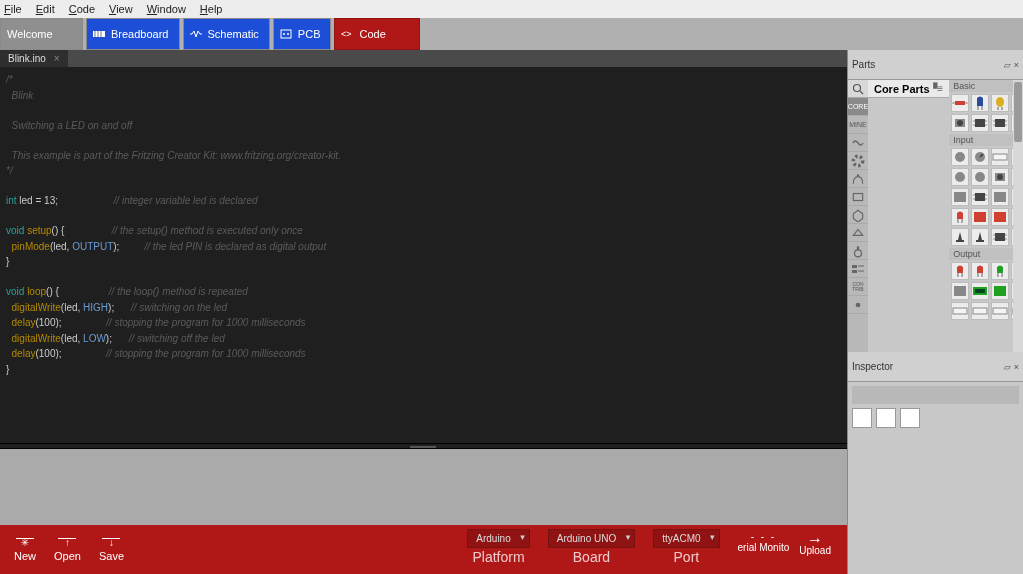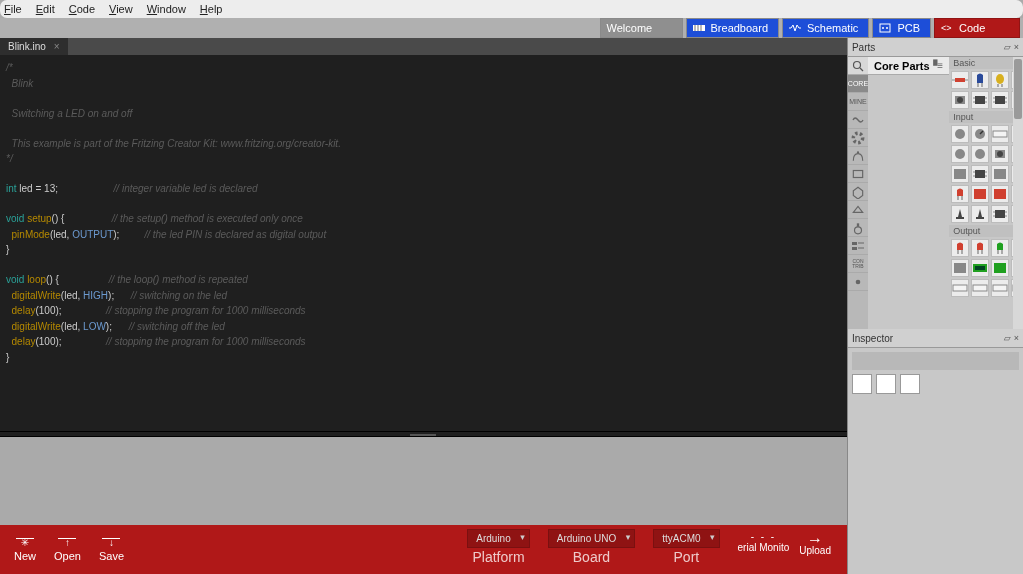--- a/index.html
+++ b/index.html
@@ -1,25 +1,25 @@
 <!DOCTYPE html>
 <html><head>
 <meta charset="utf-8">
 <style>
 * { margin: 0; padding: 0; box-sizing: border-box; font-family: "Segoe UI", Arial, sans-serif; }
 html, body { width: 1023px; height: 574px; overflow: hidden; background: #aaaaaa; }
 .app { display: flex; flex-direction: column; width: 100%; height: 100%; }
 
 
-.menubar { height: 18px; background: #ededed; display: flex; align-items: center; padding: 0 4px; font-size: 11px; color: #222; border-radius: 7px; }
+.menubar { height: 18px; background: #ededed; display: flex; align-items: center; padding: 0 4px; font-size: 11px; color: #222; }
 .menubar span { margin-right: 14px; cursor: default; }
 .menubar span u { text-decoration: underline; }
 
 
-.toolbar { height: 20px; background: #b0b0b0; display: flex; align-items: stretch; font-size: 11px; justify-content: flex-end; }
+.toolbar { height: 32px; background: #b0b0b0; display: flex; align-items: stretch; font-size: 11px; }
 .tool-btn { display: flex; align-items: center; background: #1d4ed8; margin-right: 3px; padding: 0 10px 0 6px; color: #fff; gap: 6px; border: 1px solid #8a8a8a; }
 .tool-btn.welcome { background: #8f8f8f; width: 83px; color:#eee;}
 .tool-btn .icon { width: 12px; height: 10px; display: inline-flex; align-items: center; justify-content: center; }
 .tool-btn .icon svg { width: 12px; height: 10px; }
 .tool-btn.code { background: #b01818; color: #fff; border-color:#901414; width:86px;}
 .tool-btn .lbl { color: #fff; }
 
 
 .main { flex: 1; display: flex; min-height: 0; }
 .editor-col { width: 880px; display: flex; flex-direction: column; background: #aaaaaa; }
@@ -58,21 +58,21 @@
 .su-item .arrow { font-size:16px; line-height:14px;}
 .su-item .dots { letter-spacing:2px;}
 
 .status-bar { height: 13px; background: #333; color: #ccc; font-size: 10px; display: flex; align-items: center; justify-content: flex-end; padding: 0 6px; gap: 6px; }
 .status-bar .seg { display:flex; align-items:center; gap:4px;}
 .slider { width:36px; height:4px; background:#666; position:relative; border-radius:2px;}
 .slider::after{content:""; position:absolute; left:2px; top:-2px; width:8px; height:8px; background:#ddd; border-radius:50%;}
 
 
 .right-col { flex: 1; display: flex; flex-direction: column; background: #c8c8c8; border-left: 1px solid #888; }
-.panel-header { height: 19px; background: #d0d0d0; border-bottom: 1px solid #999; display: flex; align-items: center; font-size: 10px; padding: 0 4px; color: #333; }
+.panel-header { height: 30px; background: #d0d0d0; border-bottom: 1px solid #999; display: flex; align-items: center; font-size: 10px; padding: 0 4px; color: #333; }
 .panel-header .spacer { flex:1; }
 .panel-header .winbtn { font-size:9px; color:#555; margin-left:3px; cursor:default;}
 .parts-body { display:flex; flex:0 0 272px; min-height:0;}
 .parts-strip { width: 20px; background: #b8b8b8; display:flex; flex-direction:column;}
 .parts-strip .cell { height: 18px; display:flex; align-items:center; justify-content:center; font-size:7px; color:#555; border-bottom:1px solid #aaa; }
 .parts-strip .cell svg { width:14px; height:14px; }
 .parts-strip .cell.sel { background:#8a8a8a; color:#fff;}
 .parts-strip .search { background:#d8d8d8; }
 .parts-strip .search svg { width:12px; height:12px;}
 .parts-main { flex:1; display:flex; flex-direction:row; background:#c8c8c8; overflow:hidden;}

